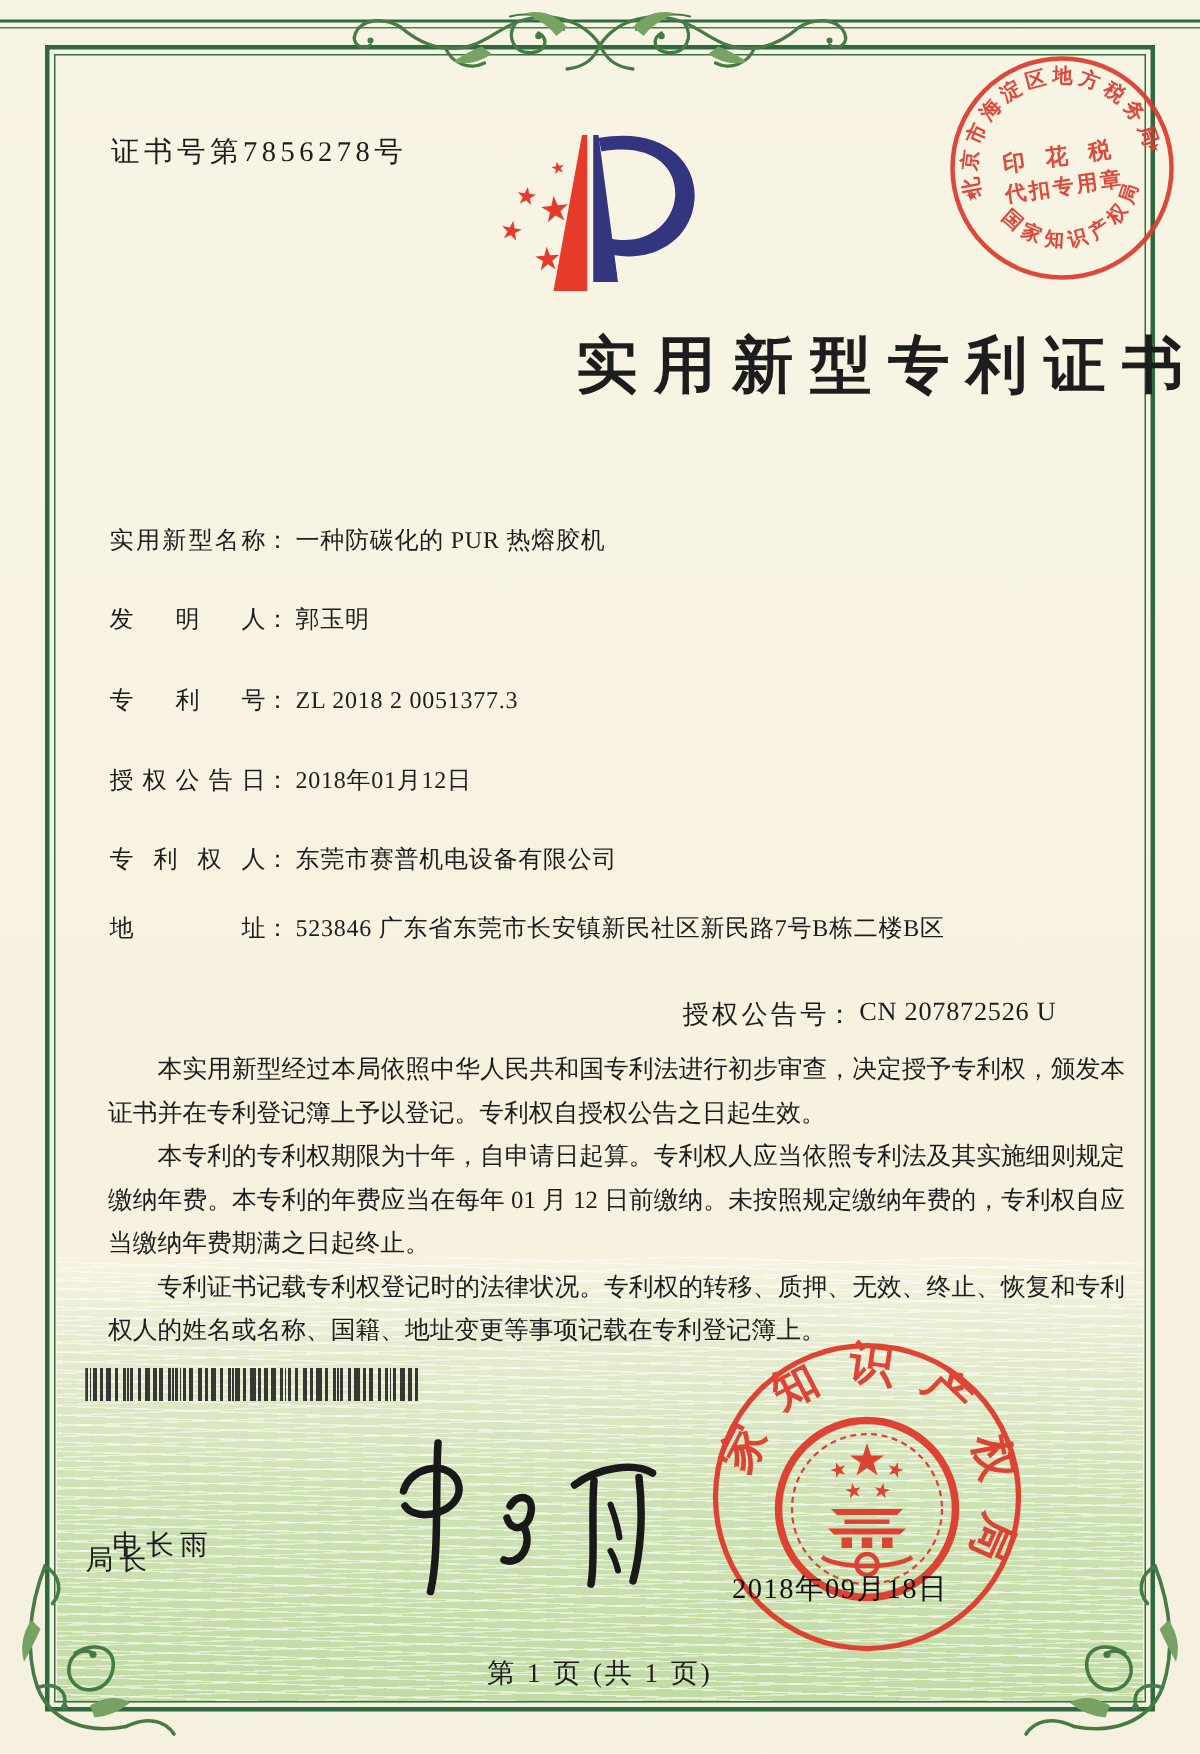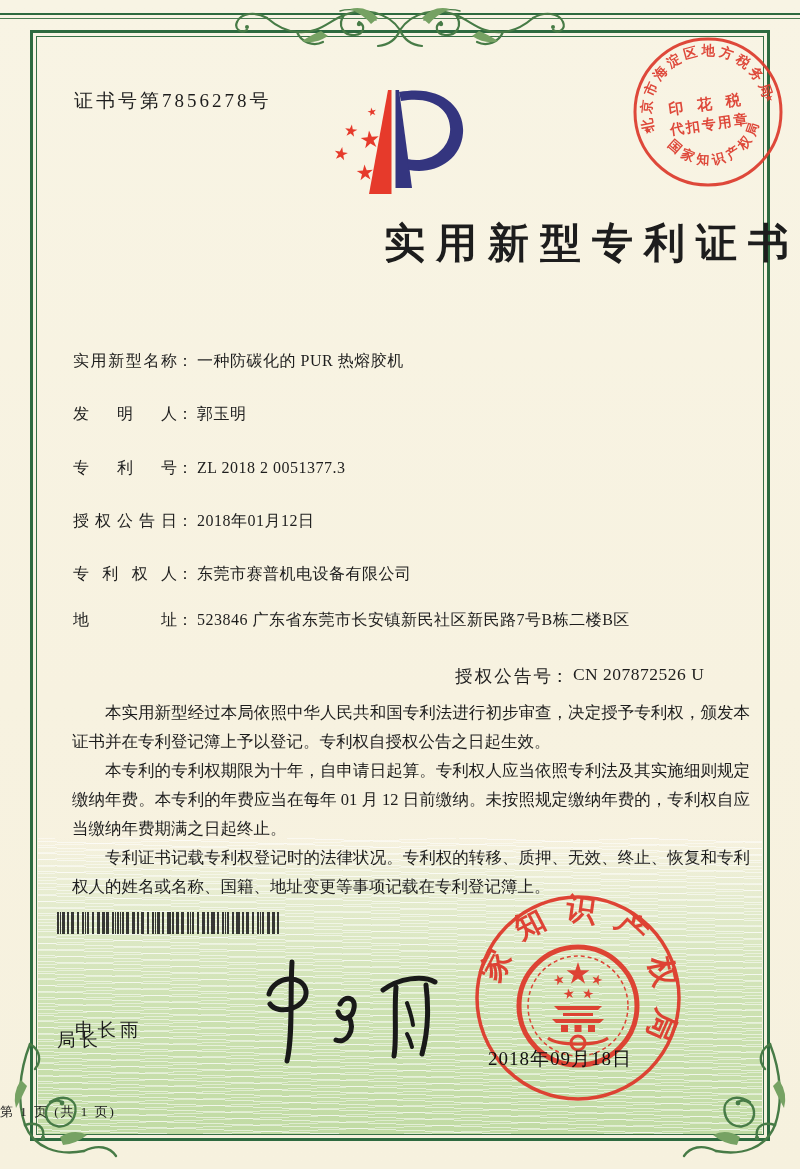--- a/index.html
+++ b/index.html
@@ -44,22 +44,22 @@
   .body-text p{margin:0;text-indent:2em;}
   
   .barcode{position:absolute;left:57px;top:912px;width:223px;height:22px;z-index:5;opacity:.88;
     background-image:
       repeating-linear-gradient(90deg,#1f1f1f 0 2px,transparent 2px 5px),
       repeating-linear-gradient(90deg,#1f1f1f 0 1px,transparent 1px 7px),
       repeating-linear-gradient(90deg,transparent 0 3px,#1f1f1f 3px 4px,transparent 4px 11px);}
   .director-title{position:absolute;left:57px;top:981px;font-size:18.5px;letter-spacing:4px;z-index:5;margin-top:46px;}
   .director-name{position:absolute;left:75px;top:1017px;font-size:18.5px;letter-spacing:4px;z-index:5;}
   .signature{position:absolute;left:237px;top:948px;z-index:5;}
-  .footer{position:absolute;left:0;top:1103px;width:800px;text-align:left;
-          font-size:13px;letter-spacing:2px;z-index:5;}
+  .footer{position:absolute;left:0;top:1103px;width:800px;text-align:center;
+          font-size:18px;letter-spacing:2px;z-index:5;}
 </style>
 </head>
 <body>
 
 <div id="page">
 
   <div class="top-line1"></div>
   <div class="top-line2"></div>
   <svg class="ornament" style="left:210px;top:0px;" width="380" height="50" viewBox="0 0 380 50">
     <g fill="none" stroke="#477b46" stroke-width="2.2" stroke-linecap="round">

